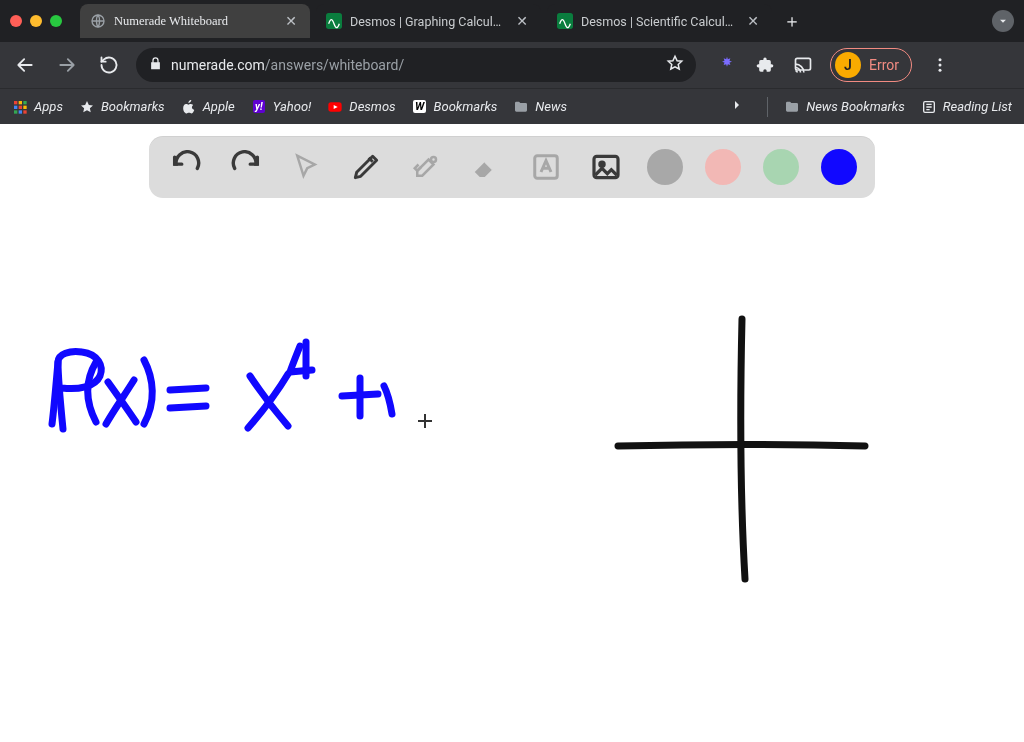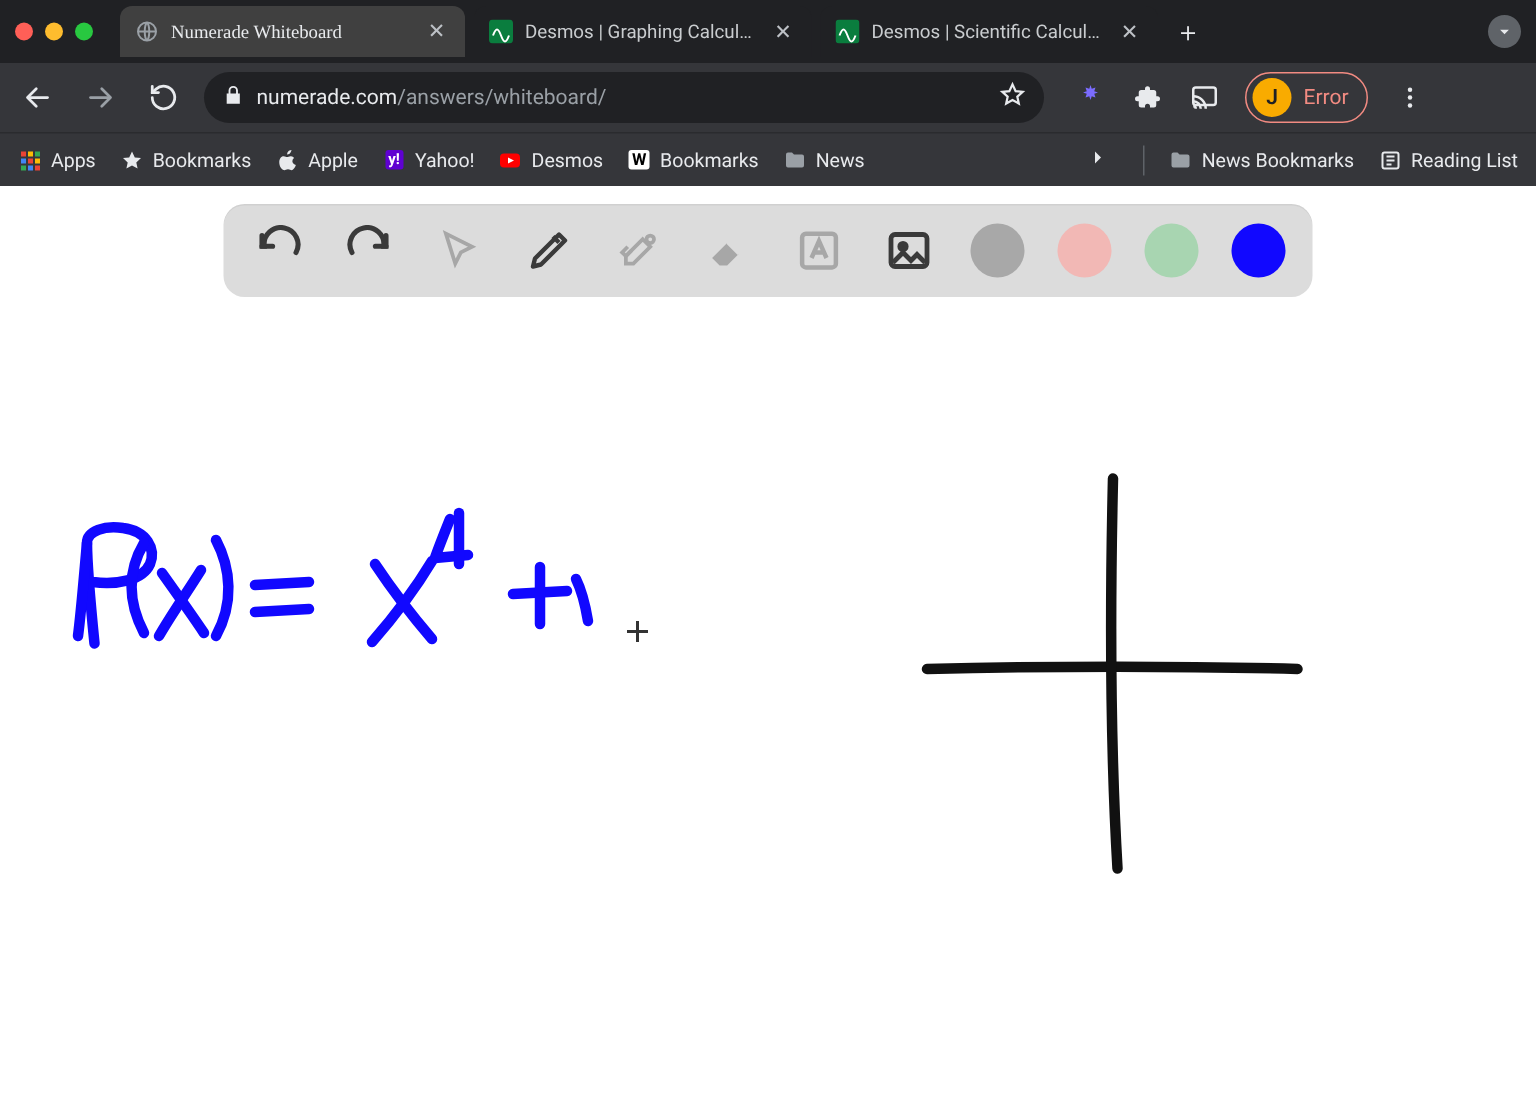--- a/index.html
+++ b/index.html
@@ -37,21 +37,21 @@
   .omnibox .star { margin-left:auto; color:#e8eaed; }
   .ext-area { display:flex; align-items:center; gap:16px; margin-left:8px; }
   .ext-ico { width:22px; height:22px; display:flex; align-items:center; justify-content:center; color:#e8eaed; }
   .profile { display:flex; align-items:center; gap:8px; border:1px solid #f28b82; border-radius: 18px; padding: 3px 12px 3px 4px; }
   .profile .avatar { width:26px; height:26px; border-radius:50%; background:#f9ab00; color:#202124; display:flex; align-items:center; justify-content:center; font-size:14px; font-weight:600; }
   .profile .label { color:#f28b82; font-size: 14px; }
   .kebab { width:24px; display:flex; align-items:center; justify-content:center; color:#e8eaed; }
 
   
   .bookmarks { display:flex; align-items:center; height: 36px; padding: 0 12px; gap: 16px; background:#35363a; border-top:1px solid #2a2b2e; }
-  .bm { display:flex; align-items:flex-end; gap:6px; color:#e8eaed; font-size: 13px; white-space:nowrap; }
+  .bm { display:flex; align-items:flex-start; gap:6px; color:#e8eaed; font-size: 13px; white-space:nowrap;font-style:italic; }
   .bm .ico { width:16px; height:16px; display:flex; align-items:center; justify-content:center; }
   .bm-spacer { flex:1; }
   .bm-chevright { color:#e8eaed; padding:0 6px; }
   .bm-divider { width:1px; height:20px; background:#5f6368; }
 
   
   .page { position: relative; width: 1024px; height: calc(742px - 42px - 46px - 36px); background:#fff; }
 
   
   .wb-toolbar { position:absolute; top: 12px; left: 50%; transform: translateX(-50%); background:#dcdcdc; border-radius: 14px; padding: 12px 18px; display:flex; align-items:center; gap: 22px; box-shadow: 0 1px 0 rgba(0,0,0,0.05) inset; }

